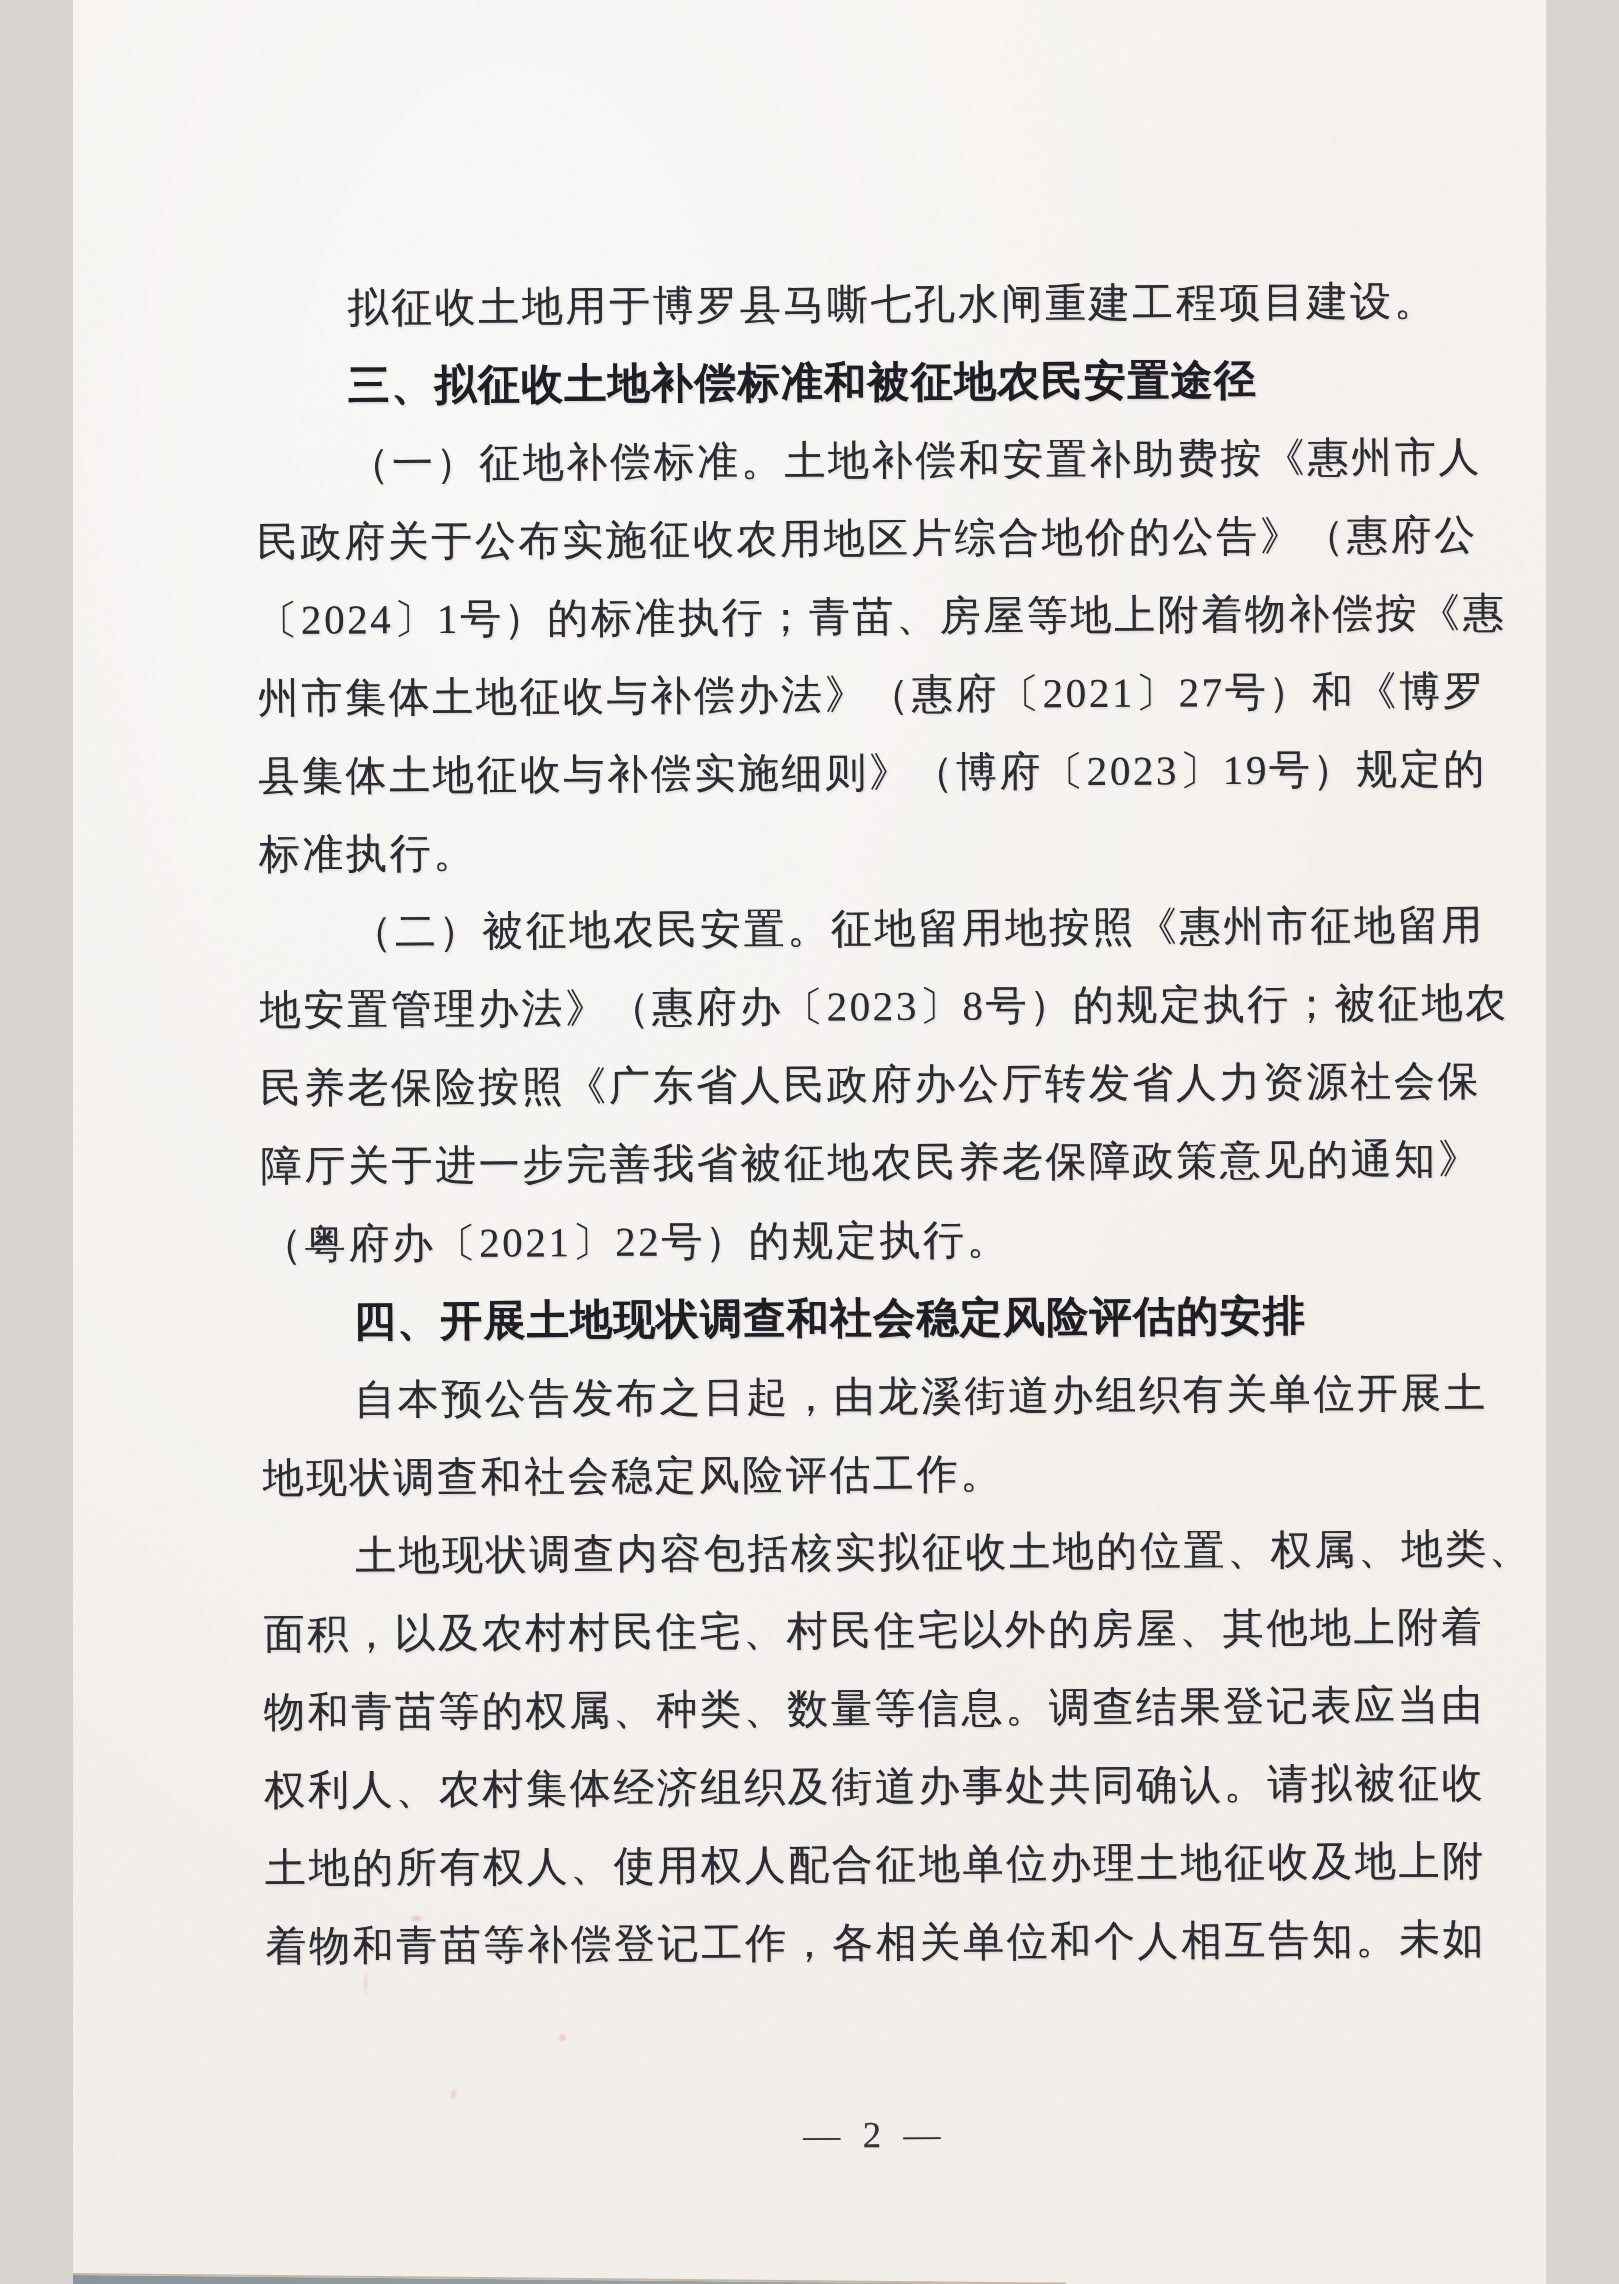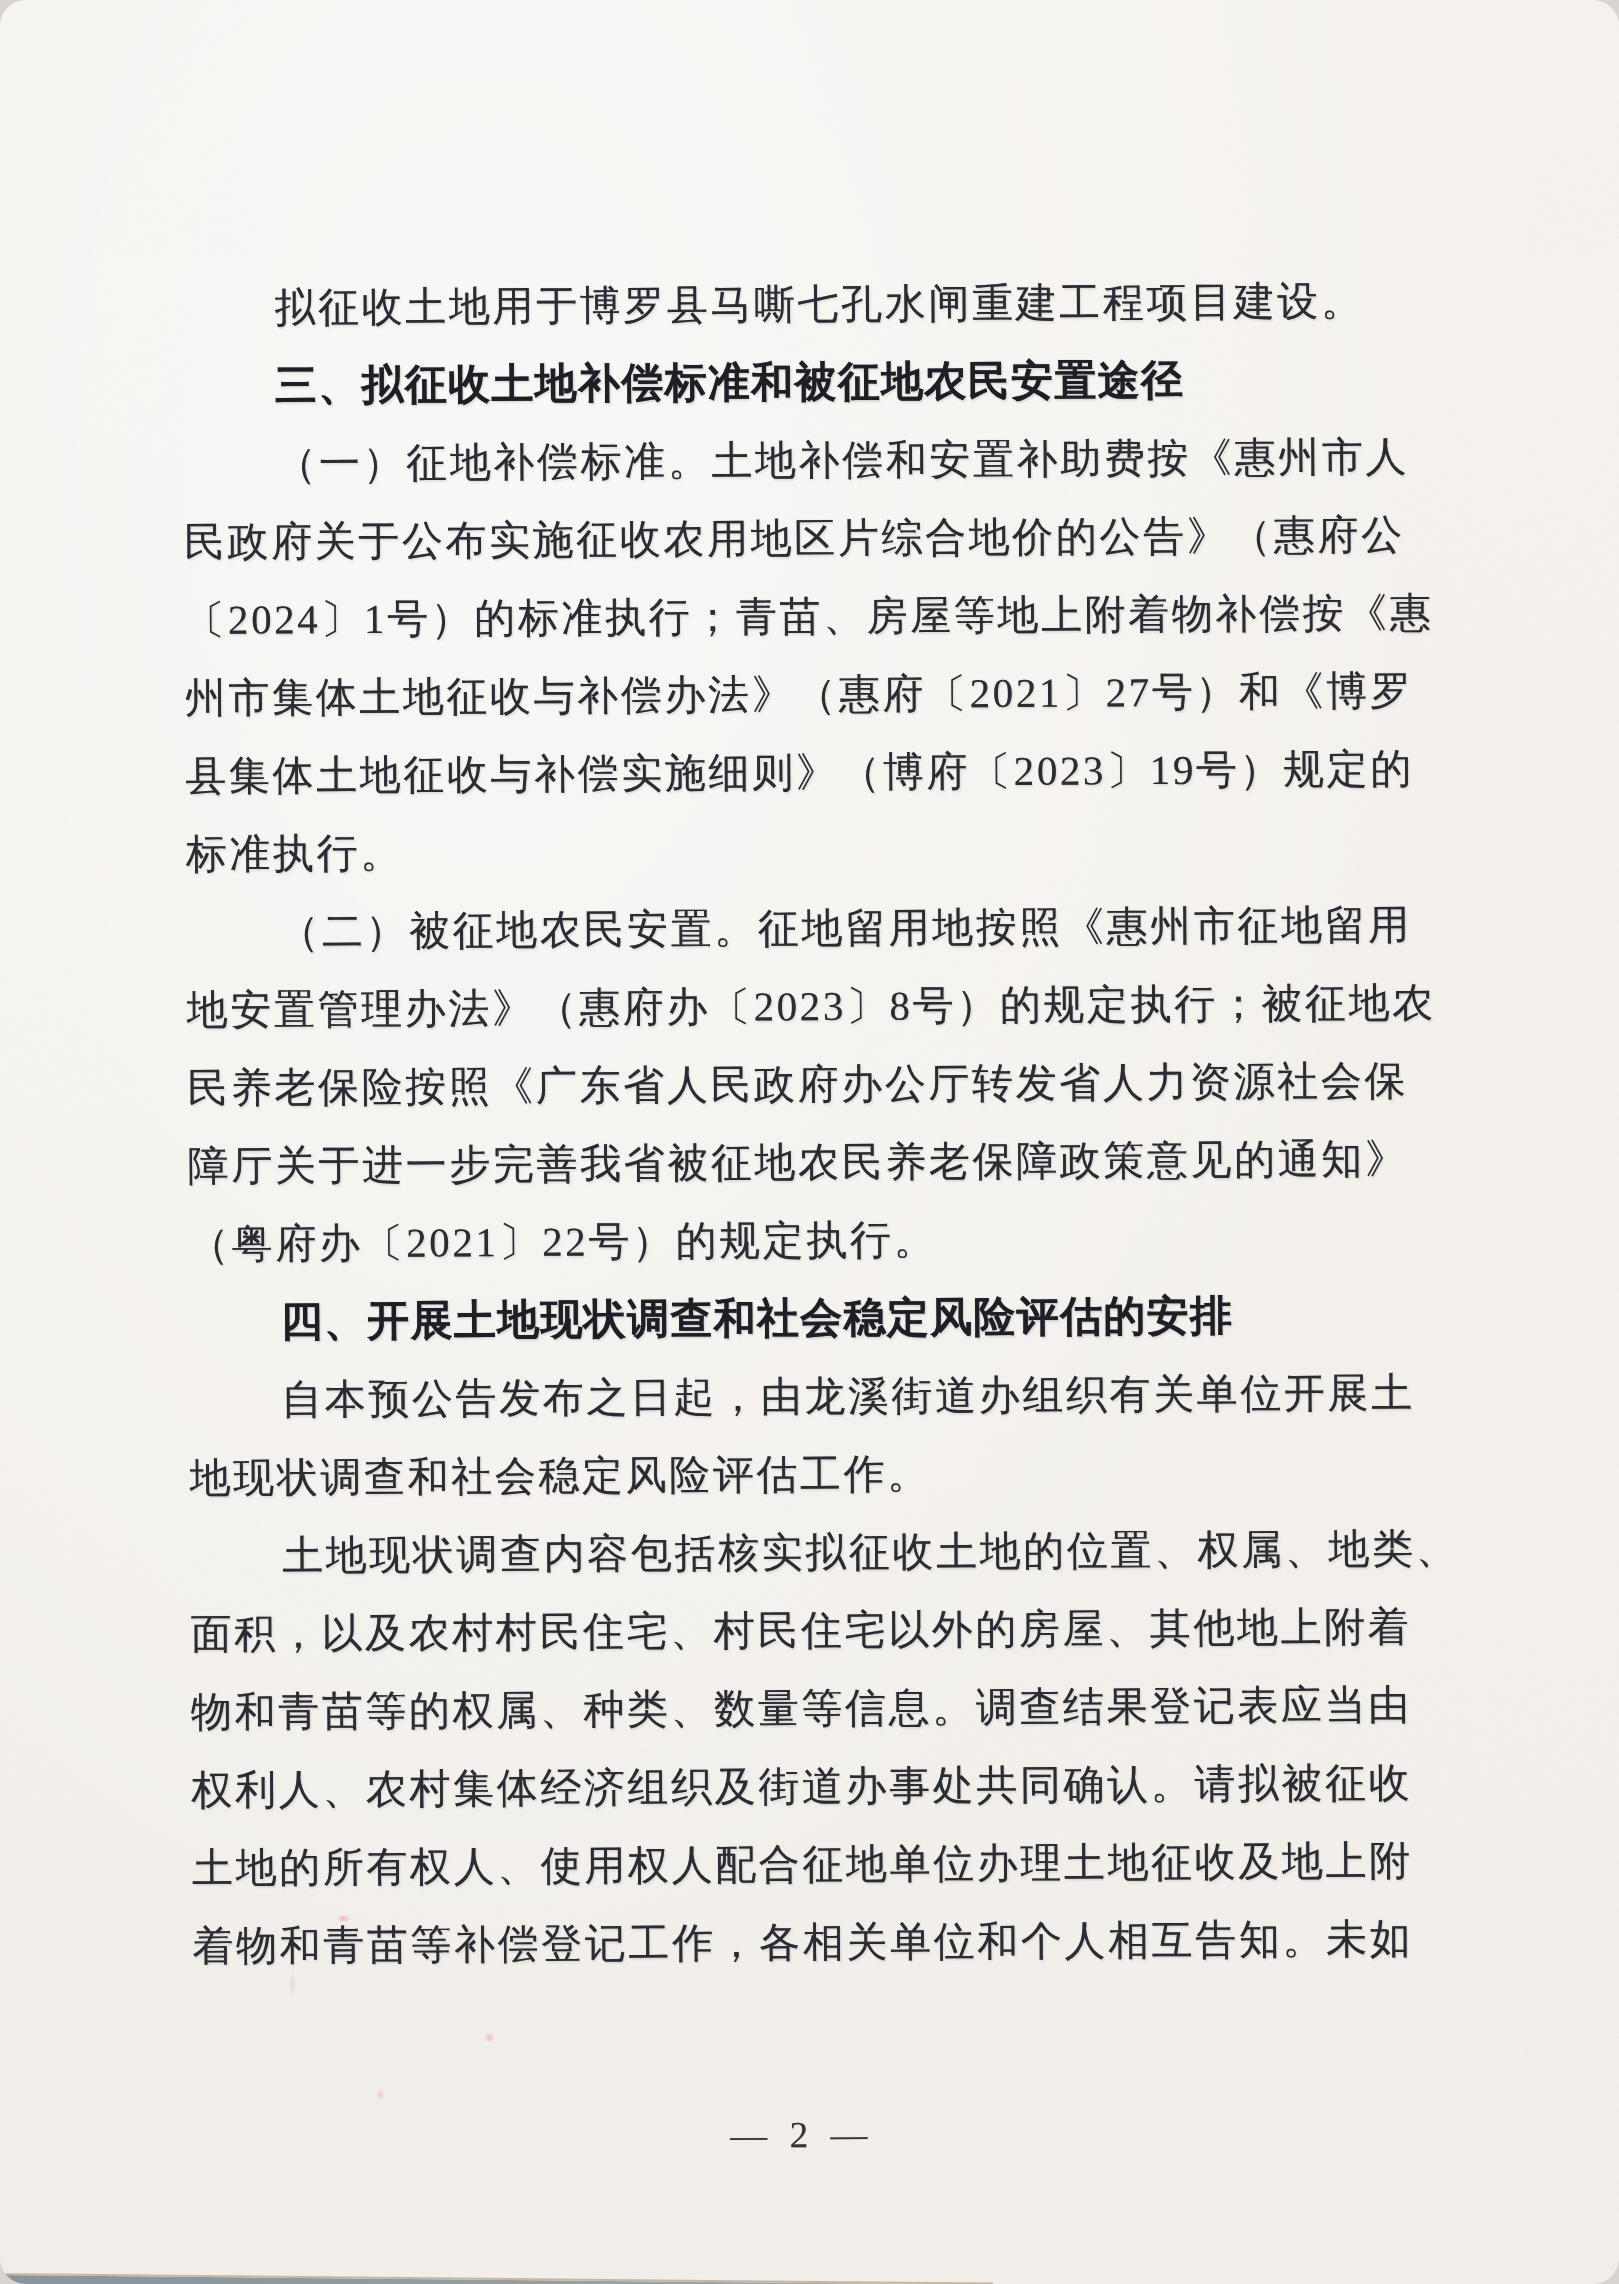--- a/index.html
+++ b/index.html
@@ -2,30 +2,29 @@
 <html style="font-size:10.5px"><head>
 <meta charset="utf-8">
 <style>
   html, body {
     margin: 0;
     padding: 0;
     background: #d8d5d0;
   }
   .page {
     position: relative;
-    width: 1619px;
+    width: 1473px;
     height: 2284px;
     margin: 0 auto;
     background:
       radial-gradient(ellipse at 30% 20%, rgba(255,255,255,0.55), rgba(255,255,255,0) 60%),
       linear-gradient(180deg, #f7f4f0 0%, #f5f2ee 55%, #f3f0ec 100%);
     overflow: hidden;
     font-family: "Liberation Serif", "DejaVu Serif", serif;
     color: #2b2b31;
-    border-radius: 26px;
   }
   
   .noise {
     position: absolute;
     inset: 0;
     width: 100%;
     height: 100%;
     opacity: 0.06;
     pointer-events: none;
   }

